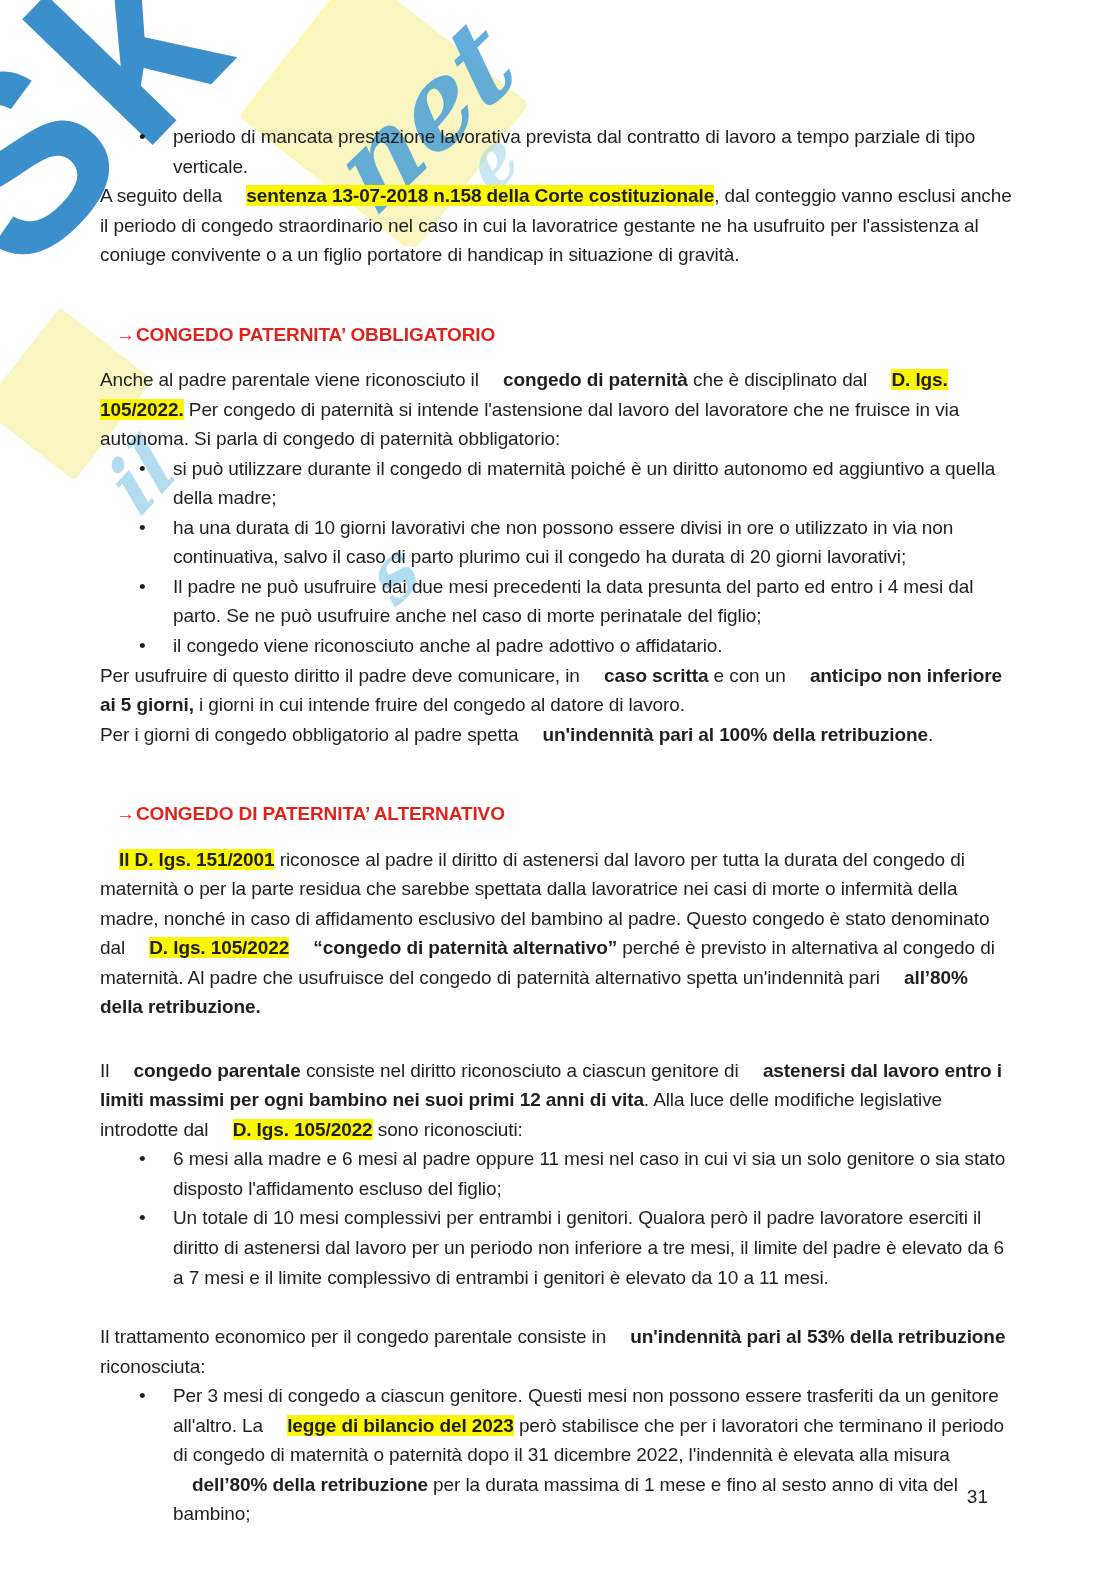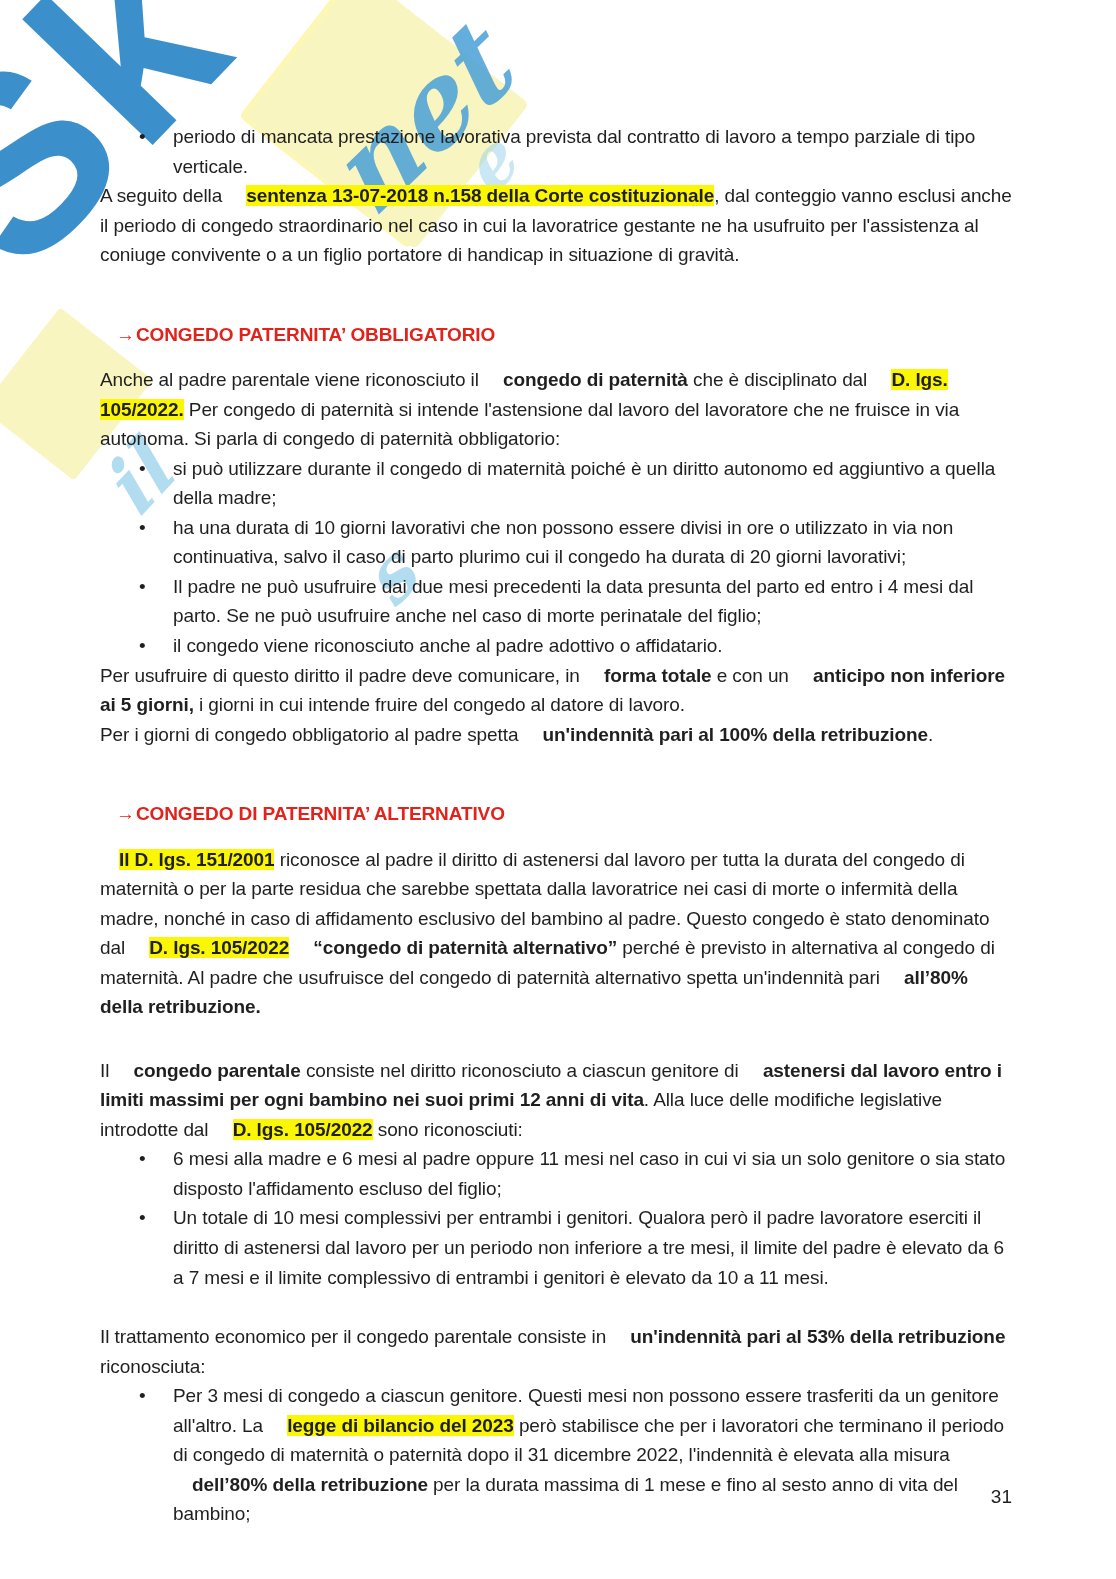--- a/index.html
+++ b/index.html
@@ -71,21 +71,21 @@
   .heading .arrow{margin-right:1px;font-weight:bold;}
   .bullet{display:flex;margin:0;}
   .bullet .dot{flex:none;width:34px;margin-left:39px;}
   .bullet .bt{flex:1;}
   .spacer{height:34px;}
   .spacer.small{height:30px;}
   .b{font-weight:bold;margin-left:19px;}
   .hl{background:var(--hl);}
   .page-number{
     position:absolute;z-index:2;
-    right:104px;top:1486px;
+    right:128px;top:1486px;
     font-size:19px;color:var(--ink);
   }
 </style>
 </head>
 <body>
 
 <div class="watermark" aria-hidden="true">
   <div class="wm-note"></div>
   <div class="wm-note-small"></div>
   <div class="wm-brand">Sk</div>
@@ -113,21 +113,21 @@
       <div class="bt"><span>ha una durata di 10 giorni lavorativi che non possono essere divisi in ore o utilizzato in via non continuativa, salvo il caso di parto plurimo cui il congedo ha durata di 20 giorni lavorativi;</span></div>
     </div>
     <div class="bullet">
       <span class="dot">•</span>
       <div class="bt"><span>Il padre ne può usufruire dai due mesi precedenti la data presunta del parto ed entro i 4 mesi dal parto. Se ne può usufruire anche nel caso di morte perinatale del figlio;</span></div>
     </div>
     <div class="bullet">
       <span class="dot">•</span>
       <div class="bt"><span>il congedo viene riconosciuto anche al padre adottivo o affidatario.</span></div>
     </div>
-    <p class="para"><span>Per usufruire di questo diritto il padre deve comunicare, in </span><span class="b">forma totale</span><span> e con un </span><span class="b">anticipo non inferiore ai 5 giorni,</span><span> i giorni in cui intende fruire del congedo al datore di lavoro.</span></p>
+    <p class="para"><span>Per usufruire di questo diritto il padre deve comunicare, in </span><span class="b">caso scritta</span><span> e con un </span><span class="b">anticipo non inferiore ai 5 giorni,</span><span> i giorni in cui intende fruire del congedo al datore di lavoro.</span></p>
     <p class="para"><span>Per i giorni di congedo obbligatorio al padre spetta </span><span class="b">un'indennità pari al 100% della retribuzione</span><span>.</span></p>
     <div class="spacer"></div>
     <div class="heading"><span class="arrow">→</span><span>CONGEDO DI PATERNITA’ ALTERNATIVO</span></div>
     <p class="para"><span class="b hl">Il D. lgs. 151/2001</span><span> riconosce al padre il diritto di astenersi dal lavoro per tutta la durata del congedo di maternità o per la parte residua che sarebbe spettata dalla lavoratrice nei casi di morte o infermità della madre, nonché in caso di affidamento esclusivo del bambino al padre. Questo congedo è stato denominato dal </span><span class="b hl">D. lgs. 105/2022</span><span> </span><span class="b">“congedo di paternità alternativo”</span><span> perché è previsto in alternativa al congedo di maternità. Al padre che usufruisce del congedo di paternità alternativo spetta un'indennità pari </span><span class="b">all’80% della retribuzione.</span></p>
     <div class="spacer"></div>
     <p class="para"><span>Il </span><span class="b">congedo parentale</span><span> consiste nel diritto riconosciuto a ciascun genitore di </span><span class="b">astenersi dal lavoro entro i limiti massimi per ogni bambino nei suoi primi 12 anni di vita</span><span>. Alla luce delle modifiche legislative introdotte dal </span><span class="b hl">D. lgs. 105/2022</span><span> sono riconosciuti:</span></p>
     <div class="bullet">
       <span class="dot">•</span>
       <div class="bt"><span>6 mesi alla madre e 6 mesi al padre oppure 11 mesi nel caso in cui vi sia un solo genitore o sia stato disposto l'affidamento escluso del figlio;</span></div>
     </div>

